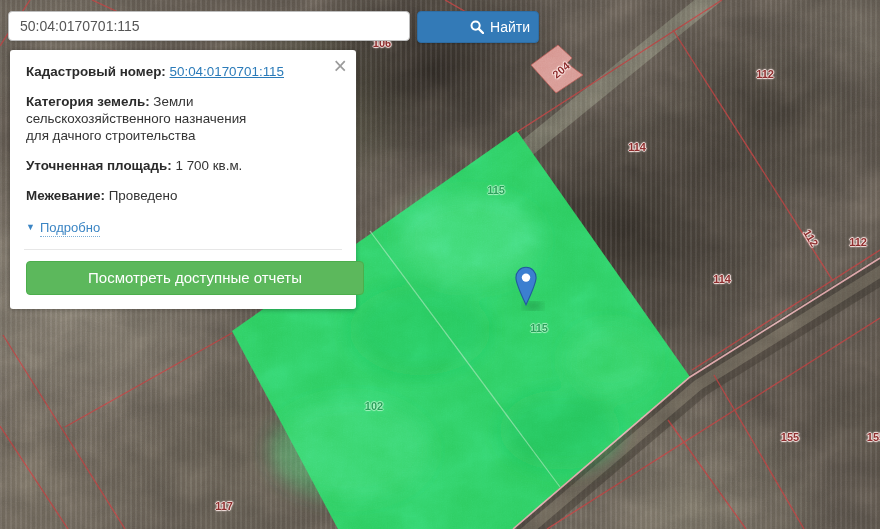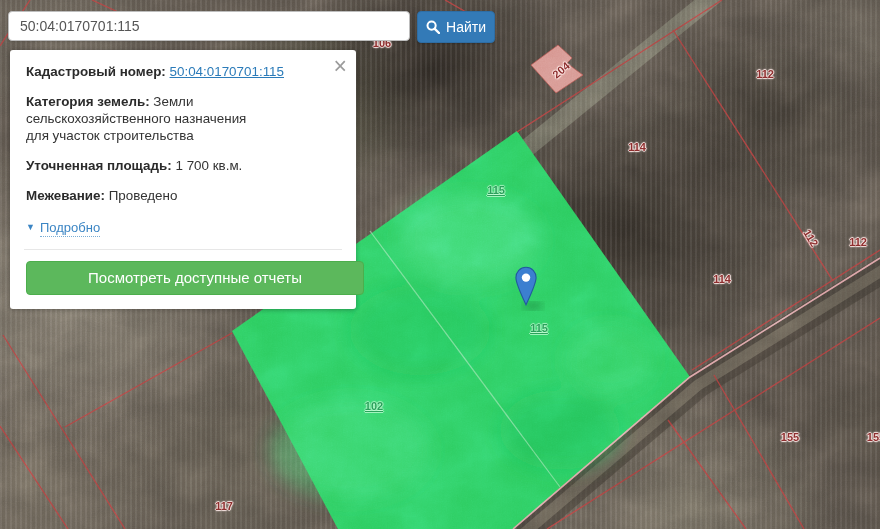--- a/index.html
+++ b/index.html
@@ -26,32 +26,32 @@
   svg.map-gfx{position:absolute;inset:0;}
   
   .map-label{position:absolute;transform:translate(-50%,-50%);
     font-weight:bold;font-size:11px;white-space:nowrap;pointer-events:none;}
   .map-label.red{color:#8e2f2f;
     text-shadow:-1px 0 1px rgba(255,236,234,.95),1px 0 1px rgba(255,236,234,.95),
                  0 -1px 1px rgba(255,236,234,.95),0 1px 1px rgba(255,236,234,.95),
                  0 0 3px rgba(255,225,220,.8);}
   .map-label.green{color:rgba(16,145,70,.85);
     text-shadow:-1px 0 1px rgba(205,255,220,.7),1px 0 1px rgba(205,255,220,.7),
-                 0 -1px 1px rgba(205,255,220,.7),0 1px 1px rgba(205,255,220,.7);text-decoration:underline;}
+                 0 -1px 1px rgba(205,255,220,.7),0 1px 1px rgba(205,255,220,.7);}
   
   .pin{position:absolute;left:515px;top:265px;width:22px;height:43px;}
   
   .search-input{position:absolute;left:8px;top:11px;width:402px;height:30px;
     box-sizing:border-box;border:1px solid #bdbdbd;border-radius:4px;padding:0 11px;
     font:14px "Liberation Sans",sans-serif;color:#555;background:#fff;outline:none;
     box-shadow:0 1px 2px rgba(0,0,0,.12);}
   .search-btn{position:absolute;left:417px;top:11px;width:76px;height:30px;
     background:#337ab7;border:1px solid #2e6da4;border-radius:4px;color:#fff;
     font:14px "Liberation Sans",sans-serif;display:flex;align-items:center;
-    justify-content:center;gap:6px;cursor:pointer;box-shadow:0 1px 2px rgba(0,0,0,.2);}
+    justify-content:center;gap:6px;cursor:pointer;box-shadow:0 1px 2px rgba(0,0,0,.2);padding-left:44px;}
   
   .popup{position:absolute;left:10px;top:50px;width:346px;box-sizing:border-box;
     background:#fff;border-radius:3px;box-shadow:0 1px 5px rgba(0,0,0,.3);
     padding:13px 16px 14px 16px;font-size:13.4px;line-height:17px;color:#333;}
   .popup .row{margin:0 0 13px 0;}
   .popup b{color:#2b2b2b;}
   .popup a{color:#2b7bb9;text-decoration:underline;cursor:pointer;}
   .details{color:#3b85c4;font-size:13px;cursor:pointer;display:inline-flex;align-items:center;gap:5px;}
   .details .tri{font-size:9px;}
   .details .dlabel{border-bottom:1px dotted #7aaed6;}
@@ -159,21 +159,21 @@
     <span class="close-x">×</span>
 
     <div class="row">
       <b>Кадастровый номер:</b>
       <a>50:04:0170701:115</a>
     </div>
 
     <div class="row">
       <b>Категория земель:</b>
       <span>Земли сельскохозяйственного назначения</span>
-      <div>для участок строительства</div>
+      <div>для дачного строительства</div>
     </div>
 
 
     <div class="row">
       <b>Уточненная площадь:</b>
       <span>1 700 кв.м.</span>
     </div>
 
     <div class="row">
       <b>Межевание:</b>

